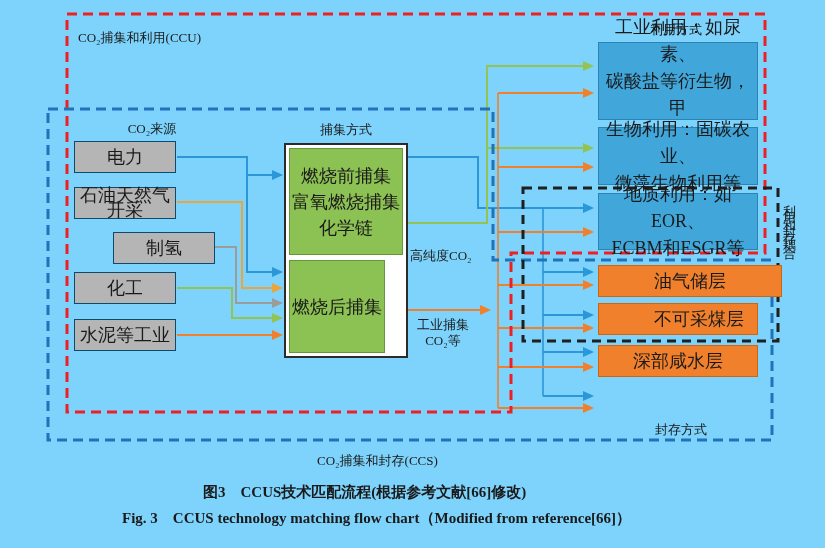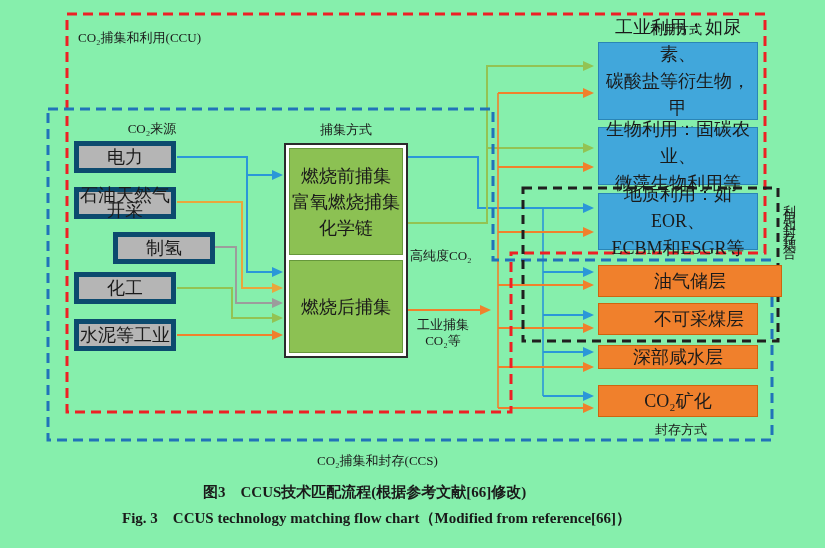--- a/index.html
+++ b/index.html
@@ -1,28 +1,28 @@
 <!DOCTYPE html>
 <html><head>
 <meta charset="utf-8">
 <style>
   html,body{margin:0;padding:0;background:#ffffff;}
   .canvas{
-    position:relative;width:825px;height:548px;background:#86efac;
+    position:relative;width:825px;height:548px;background:#7dd3fc;
     font-family:"Liberation Serif","DejaVu Serif",serif;color:#1a1a1a;overflow:hidden;
   }
   svg.layer{position:absolute;left:0;top:0;}
   .lbl{position:absolute;font-size:13px;line-height:17px;white-space:pre-line;}
   .center{text-align:center;}
   .box{
     position:absolute;display:flex;align-items:center;justify-content:center;
     text-align:center;font-size:18px;line-height:16px;box-sizing:border-box;
   }
   .box span{white-space:pre-line;display:block;width:100%;}
-  .gray{background:#B5B5B5;border:5px solid #0c4a6e;}
+  .gray{background:#B5B5B5;border:1px solid #0c4a6e;}
   .greenb{background:#8CC153;border:1px solid #66973B;}
   .blueb{background:#41A7DB;border:1px solid #2A85B5;line-height:26px;}
   .orangeb{background:#F0802C;border:1px solid #CE650F;}
   .cap-outer{position:absolute;background:#ffffff;border:2px solid #2B2B2B;box-sizing:border-box;}
   .pre-lines{line-height:27px;}
   .vertical{
     position:absolute;writing-mode:vertical-rl;letter-spacing:7px;
     font-size:13px;line-height:15px;
   }
   .caption{position:absolute;font-weight:bold;font-size:15px;white-space:nowrap;}
@@ -108,21 +108,21 @@
   <div class="box gray" style="left:74px;top:319px;width:102px;height:32px;">
     <span>水泥等工业</span>
   </div>
 
   <div class="cap-outer" style="left:284px;top:143px;width:124px;height:215px;"></div>
   <div class="box greenb" style="left:289px;top:148px;width:114px;height:107px;line-height:26px;">
     <span>燃烧前捕集
 富氧燃烧捕集
 化学链</span>
   </div>
-  <div class="box greenb" style="left:289px;top:260px;width:114px;height:93px;">
+  <div class="box greenb" style="left:289px;top:260px;width:96px;height:93px;">
     <span>燃烧后捕集</span>
   </div>
 
   <div class="lbl" style="left:410px;top:247px;width:82px;">高纯度CO₂</div>
   <div class="lbl center" style="left:410px;top:317px;width:66px;line-height:16px;">工业捕集
 CO₂等</div>
 
   <div class="box blueb pre-lines" style="left:598px;top:42px;width:160px;height:78px;">
     <span>工业利用：如尿素、
 碳酸盐等衍生物，甲
@@ -136,23 +136,20 @@
     <span>地质利用：如EOR、
 ECBM和ESGR等</span>
   </div>
 
   <div class="box orangeb" style="left:598px;top:265px;width:184px;height:32px;">
     <span>油气储层</span>
   </div>
   <div class="box orangeb" style="left:598px;top:303px;width:160px;height:32px;padding-left:42px;">
     <span>不可采煤层</span>
   </div>
-  <div class="box orangeb" style="left:598px;top:345px;width:160px;height:24px;">
+  <div class="box orangeb" style="left:598px;top:345px;width:160px;height:32px;">
     <span>深部咸水层</span>
-  </div>
-  <div class="box orangeb" style="left:598px;top:385px;width:160px;height:32px;">
-    <span>CO₂矿化</span>
   </div>
 
   <div class="caption" style="left:203px;top:483px;">图3　CCUS技术匹配流程(根据参考文献[66]修改)</div>
   <div class="caption" style="left:122px;top:509px;">Fig. 3　CCUS technology matching flow chart（Modified from reference[66]）</div>
 
 </div>
 
 </body></html>

